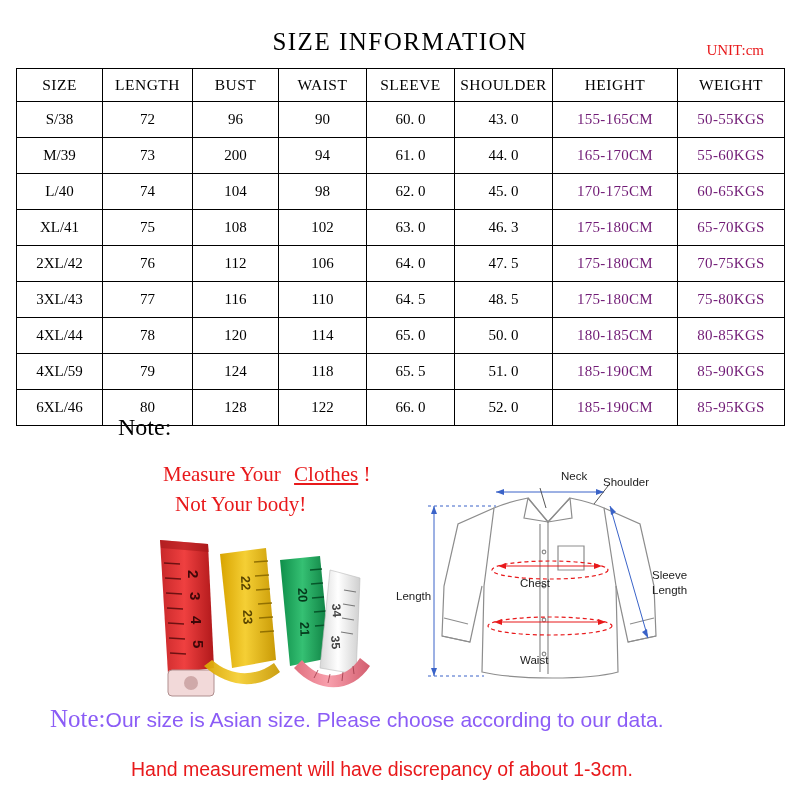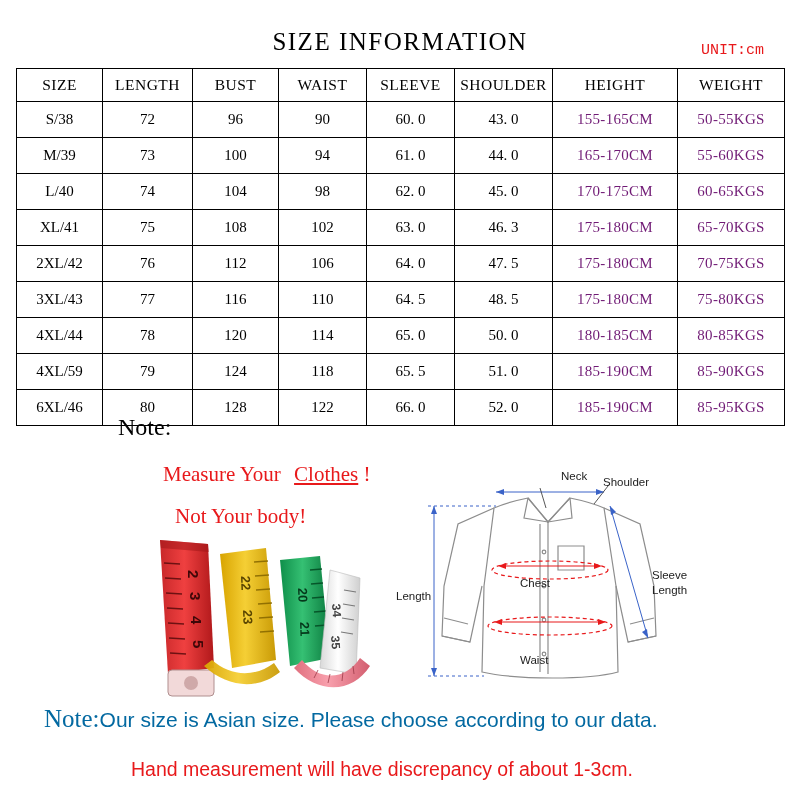--- a/index.html
+++ b/index.html
@@ -29,21 +29,21 @@
     letter-spacing: 1.5px;
     padding-top: 28px;
     font-weight: 400;
   }
   .unit {
     position: absolute;
     right: 36px;
     top: 42px;
     color: #e8191b;
     font-size: 15px;
-    font-family: Liberation Mono, monospace;
+    font-family: Liberation Serif, serif;
   }
 
   
   .table-wrap {
     margin: 12px auto 0 auto;
     width: 768px;
   }
   table.size-table {
     border-collapse: collapse;
     width: 100%;
@@ -90,21 +90,21 @@
     left: 163px;
     top: 462px;
     font-size: 21px;
     color: #e8191b;
     font-family: "Liberation Serif", serif;
   }
   .note-red1 .ul { text-decoration: underline; margin-left: 8px; }
   .note-red2 {
     position: absolute;
     left: 175px;
-    top: 504px;
+    top: 492px;
     font-size: 21px;
     color: #e8191b;
     font-family: "Liberation Serif", serif;
   }
 
   
   .tape-area {
     position: absolute;
     left: 108px;
     top: 518px;
@@ -123,24 +123,24 @@
   .diag-label {
     position: absolute;
     font-family: "Liberation Sans", sans-serif;
     font-size: 11.5px;
     color: #222;
   }
 
   
   .bottom-note1 {
     position: absolute;
-    left: 44px;
+    left: 50px;
     top: 705px;
     font-size: 21px;
-    color: #0369a1;
+    color: #8b5cf6;
     font-family: "Liberation Sans", sans-serif;
     white-space: nowrap;
   }
   .bottom-note1 .big {
     font-size: 25px;
     font-family: "Liberation Serif", serif;
   }
   .bottom-note2 {
     position: absolute;
     left: 131px;
@@ -190,21 +190,21 @@
           <td>96</td>
           <td>90</td>
           <td>60. 0</td>
           <td>43. 0</td>
           <td class="red">155-165CM</td>
           <td class="red">50-55KGS</td>
         </tr>
         <tr>
           <td>M/39</td>
           <td>73</td>
-          <td>100</td>
+          <td>200</td>
           <td>94</td>
           <td>61. 0</td>
           <td>44. 0</td>
           <td class="red">165-170CM</td>
           <td class="red">55-60KGS</td>
         </tr>
         <tr>
           <td>L/40</td>
           <td>74</td>
           <td>104</td>

